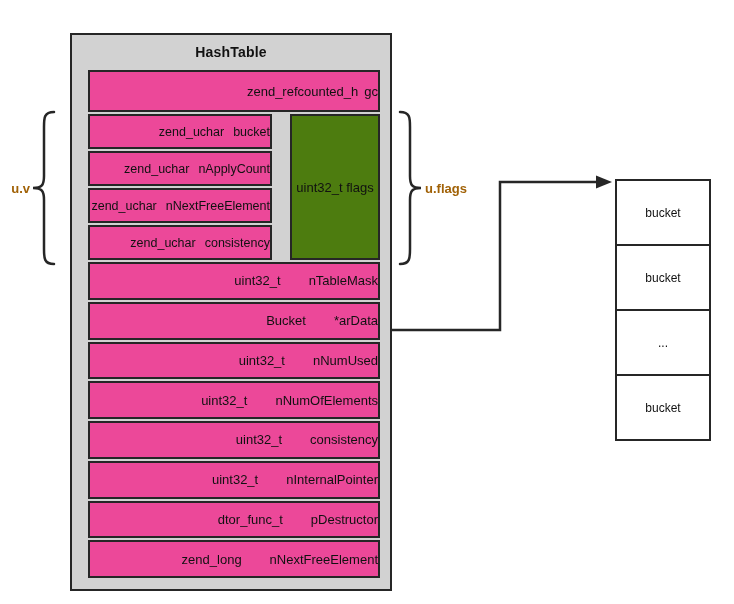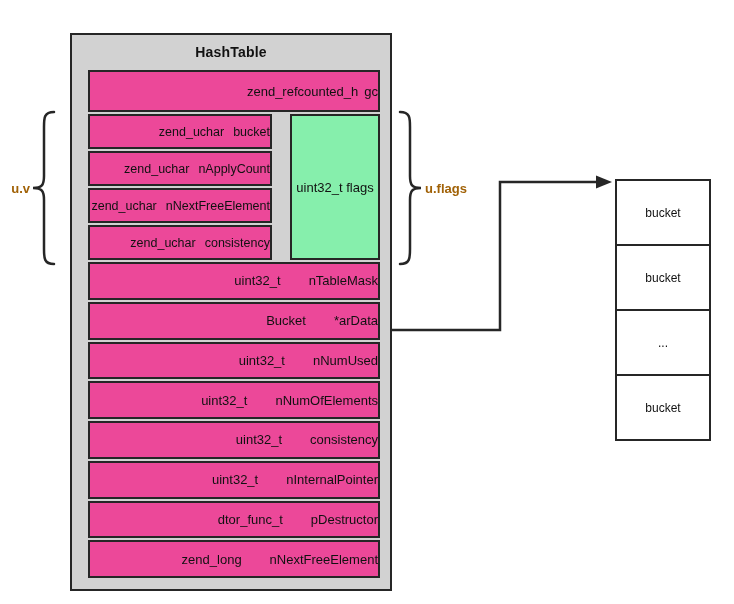--- a/index.html
+++ b/index.html
@@ -69,21 +69,21 @@
   .union-left {
     width: 184px;
     flex: none;
     display: flex;
     flex-direction: column;
     gap: 2px;
   }
   .union-left .row { flex: 1; gap: 9px; font-size: 12.5px; }
   .union-overlay {
     flex: 1;
-    background: #86efac;
+    background: #4d7c0f;
     border: 2px solid #262626;
     display: flex;
     align-items: center;
     justify-content: center;
     font-size: 13px;
     color: #111;
     white-space: nowrap;
   }
   
   .brace-label {

